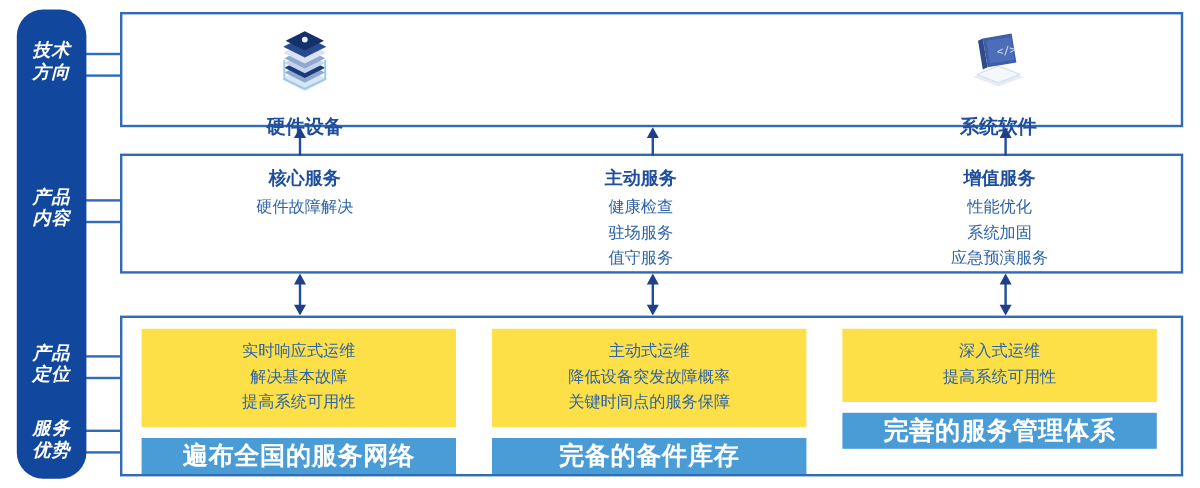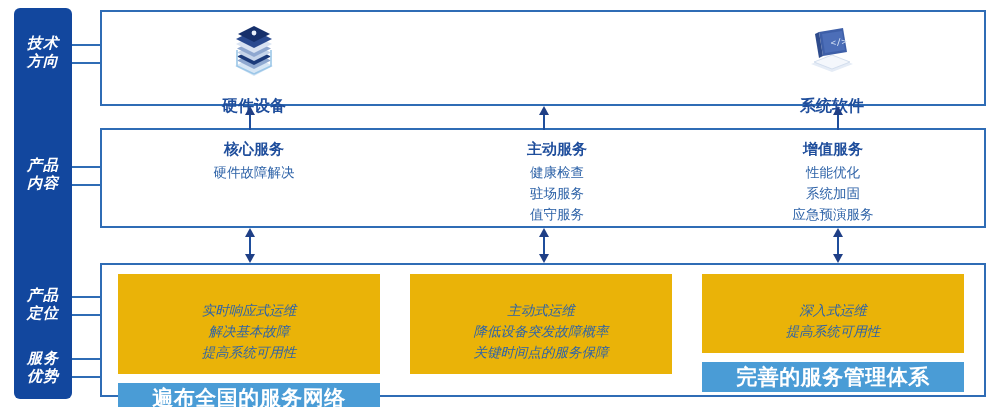--- a/index.html
+++ b/index.html
@@ -7,21 +7,21 @@
     width:1000px;height:407px;
     background:#ffffff;
     font-family:"Liberation Sans","DejaVu Sans",sans-serif;
     overflow:hidden;
   }
   .canvas{position:relative;width:1000px;height:407px;}
 
   
   .rail{
     position:absolute;left:14px;top:8px;width:58px;height:391px;
-    background:#12479E;border-radius:6px;
+    background:#12479E;border-radius:22px;
     z-index:3;
   }
   .rail-label{
     position:absolute;left:0;width:58px;
     color:#ffffff;font-style:italic;font-weight:bold;
     font-size:15px;line-height:18px;text-align:center;
     letter-spacing:1px;
   }
   .rail-label span{display:block;}
   #rl0{top:26px;}
@@ -55,22 +55,22 @@
   .content-title{
     font-size:15px;font-weight:bold;color:#1F4E9C;line-height:26px;
   }
   .content-item{
     font-size:13.5px;color:#2E63A8;line-height:21px;
   }
 
   
   .bot-col{position:absolute;top:9px;width:262px;}
   .grey-card{
-    background:#eab308;width:100%;box-sizing:border-box;
-    padding:26px 6px 11px;text-align:center;font-style:italic;
+    background:#fde047;width:100%;box-sizing:border-box;
+    padding:8px 6px 11px;text-align:center;
   }
   .grey-line{font-size:13.5px;color:#2E63A8;line-height:21px;}
   .blue-bar{
     margin-top:9px;width:100%;height:30px;background:#4A9CD6;
     display:flex;align-items:center;justify-content:center;
     color:#ffffff;font-size:21px;font-weight:bold;letter-spacing:.5px;
   }
 
   
   .arrow{position:absolute;z-index:4;}
@@ -166,21 +166,21 @@
     </svg>
   </div>
 
   <div class="box" id="box-content">
 
     <div class="content-col" style="left:22px;">
       <div class="content-title">核心服务</div>
       <div class="content-item">硬件故障解决</div>
     </div>
 
-    <div class="content-col" style="left:325px;">
+    <div class="content-col" style="left:302px;">
       <div class="content-title">主动服务</div>
       <div class="content-item">健康检查</div>
       <div class="content-item">驻场服务</div>
       <div class="content-item">值守服务</div>
     </div>
 
     <div class="content-col" style="left:601px;">
       <div class="content-title">增值服务</div>
       <div class="content-item">性能优化</div>
       <div class="content-item">系统加固</div>
@@ -220,20 +220,21 @@
       </div>
       <div class="blue-bar">遍布全国的服务网络</div>
     </div>
 
     <div class="bot-col" style="left:308px;">
       <div class="grey-card">
         <div class="grey-line">主动式运维</div>
         <div class="grey-line">降低设备突发故障概率</div>
         <div class="grey-line">关键时间点的服务保障</div>
       </div>
+      <div class="blue-bar">完备的备件库存</div>
     </div>
 
     <div class="bot-col" style="left:600px;">
       <div class="grey-card">
         <div class="grey-line">深入式运维</div>
         <div class="grey-line">提高系统可用性</div>
       </div>
       <div class="blue-bar">完善的服务管理体系</div>
     </div>
   </div>

